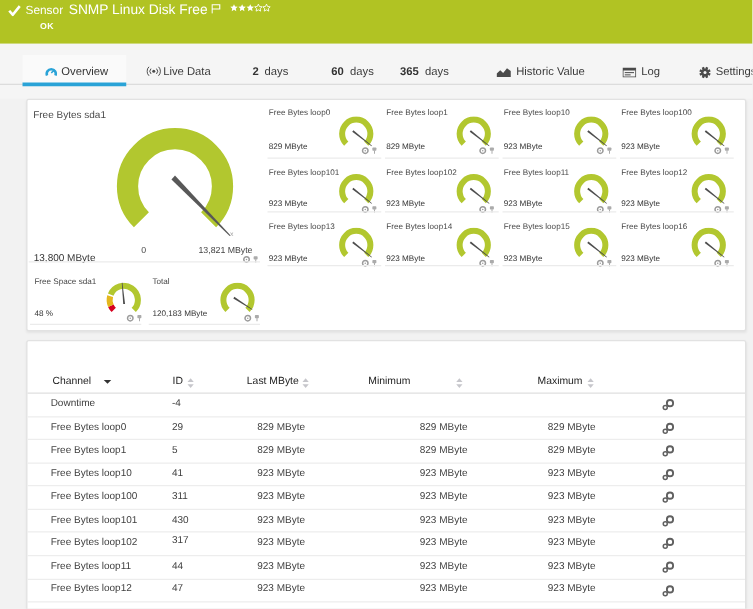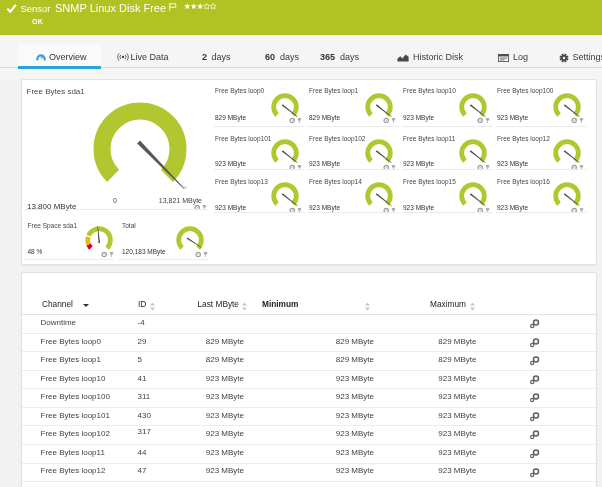--- a/index.html
+++ b/index.html
@@ -39,21 +39,21 @@
 <div class="abs" style="left:130.5px;top:51.8px;font-size:9px;color:#3a3a3a">Live Data</div>
 <div class="abs" style="left:202px;top:51.8px;font-size:9px;color:#3a3a3a;font-weight:bold;color:#333">2</div>
 <div class="abs" style="left:211.6px;top:51.8px;font-size:9px;color:#3a3a3a">days</div>
 <div class="abs" style="left:265px;top:51.8px;font-size:9px;color:#3a3a3a;font-weight:bold;color:#333">60</div>
 <div class="abs" style="left:280px;top:51.8px;font-size:9px;color:#3a3a3a">days</div>
 <div class="abs" style="left:320px;top:51.8px;font-size:9px;color:#3a3a3a;font-weight:bold;color:#333">365</div>
 <div class="abs" style="left:340px;top:51.8px;font-size:9px;color:#3a3a3a">days</div>
 <svg class="abs" style="left:397px;top:53.5px" width="12" height="8" viewBox="0 0 12 8">
     <path d="M0.4 7.6 L0.4 4.8 L3.2 2.2 L5.5 4.4 L8.6 0.6 L11.6 2.8 L11.6 7.6 Z" fill="#4a4a4a"></path>
   </svg>
-<div class="abs" style="left:413px;top:51.8px;font-size:9px;color:#3a3a3a">Historic Disk</div>
+<div class="abs" style="left:413px;top:51.8px;font-size:9px;color:#3a3a3a">Historic Value</div>
 <svg class="abs" style="left:498px;top:53.5px" width="11" height="8" viewBox="0 0 11 8">
     <rect x="0.4" y="0.4" width="10.2" height="7.2" fill="none" stroke="#4a4a4a" stroke-width="0.8"></rect>
     <rect x="0.4" y="0.4" width="10.2" height="2" fill="#4a4a4a"></rect>
     <path d="M1.8 4.1 L9.2 4.1 M1.8 5.9 L6.5 5.9" stroke="#4a4a4a" stroke-width="0.8"></path>
   </svg>
 <div class="abs" style="left:513px;top:51.8px;font-size:9px;color:#3a3a3a">Log</div>
 <svg class="abs" style="left:559px;top:52.5px" width="10" height="10" viewBox="0 0 10 10">
     <circle cx="5" cy="5" r="3.1" fill="#4a4a4a"></circle>
     <line x1="5" y1="5" x2="9.16" y2="6.72" stroke="#4a4a4a" stroke-width="1.9"></line>
     <line x1="5" y1="5" x2="6.72" y2="9.16" stroke="#4a4a4a" stroke-width="1.9"></line>
@@ -265,21 +265,21 @@
     <circle cx="3.2" cy="3.5" r="0.6" fill="#9b9b9b"></circle>
     <rect x="8.9" y="0.9" width="3.2" height="2.6" rx="0.6" fill="#ababab"></rect>
     <rect x="10.2" y="3.4" width="0.8" height="2.6" fill="#ababab"></rect>
   </svg>
 <div class="abs" style="left:496px;top:211.5px;width:91px;border-top:1px solid #ebebeb"></div>
 <div class="abs" style="left:21px;top:272px;width:576px;height:216px;background:#fff;border:1px solid #e2e2e2;border-radius:2px 2px 0 0;box-shadow:0 1px 2px rgba(0,0,0,.06)"></div>
 <div class="abs" style="left:42px;top:299.1px;font-size:8.3px;font-weight:500;color:#1d1d1d">Channel</div>
 <div class="abs" style="left:82.5px;top:303.8px;width:0;height:0;border-left:3px solid transparent;border-right:3px solid transparent;border-top:3.5px solid #333"></div>
 <div class="abs" style="left:138px;top:299.1px;font-size:8.3px;font-weight:500;color:#1d1d1d">ID</div>
 <div class="abs" style="left:140px;top:299.1px;font-size:8.3px;font-weight:500;color:#1d1d1d;width:99px;text-align:right">Last MByte</div>
-<div class="abs" style="left:262px;top:299.1px;font-size:8.3px;font-weight:700;color:#1d1d1d;width:99px;text-align:left">Minimum</div>
+<div class="abs" style="left:262px;top:299.1px;font-size:8.3px;font-weight:400;color:#1d1d1d;width:99px;text-align:center">Minimum</div>
 <div class="abs" style="left:367px;top:299.1px;font-size:8.3px;font-weight:500;color:#1d1d1d;width:99px;text-align:right">Maximum</div>
 <svg class="abs" style="left:148.5px;top:301.5px" width="7" height="9" viewBox="0 0 7 9">
     <path d="M3.5 0.6 L6 3.6 L1 3.6 Z" fill="#c6c6cb"></path>
     <path d="M3.5 8.4 L6 5.4 L1 5.4 Z" fill="#c6c6cb"></path>
   </svg>
 <svg class="abs" style="left:241px;top:301.5px" width="7" height="9" viewBox="0 0 7 9">
     <path d="M3.5 0.6 L6 3.6 L1 3.6 Z" fill="#c6c6cb"></path>
     <path d="M3.5 8.4 L6 5.4 L1 5.4 Z" fill="#c6c6cb"></path>
   </svg>
 <svg class="abs" style="left:364px;top:301.5px" width="7" height="9" viewBox="0 0 7 9">

